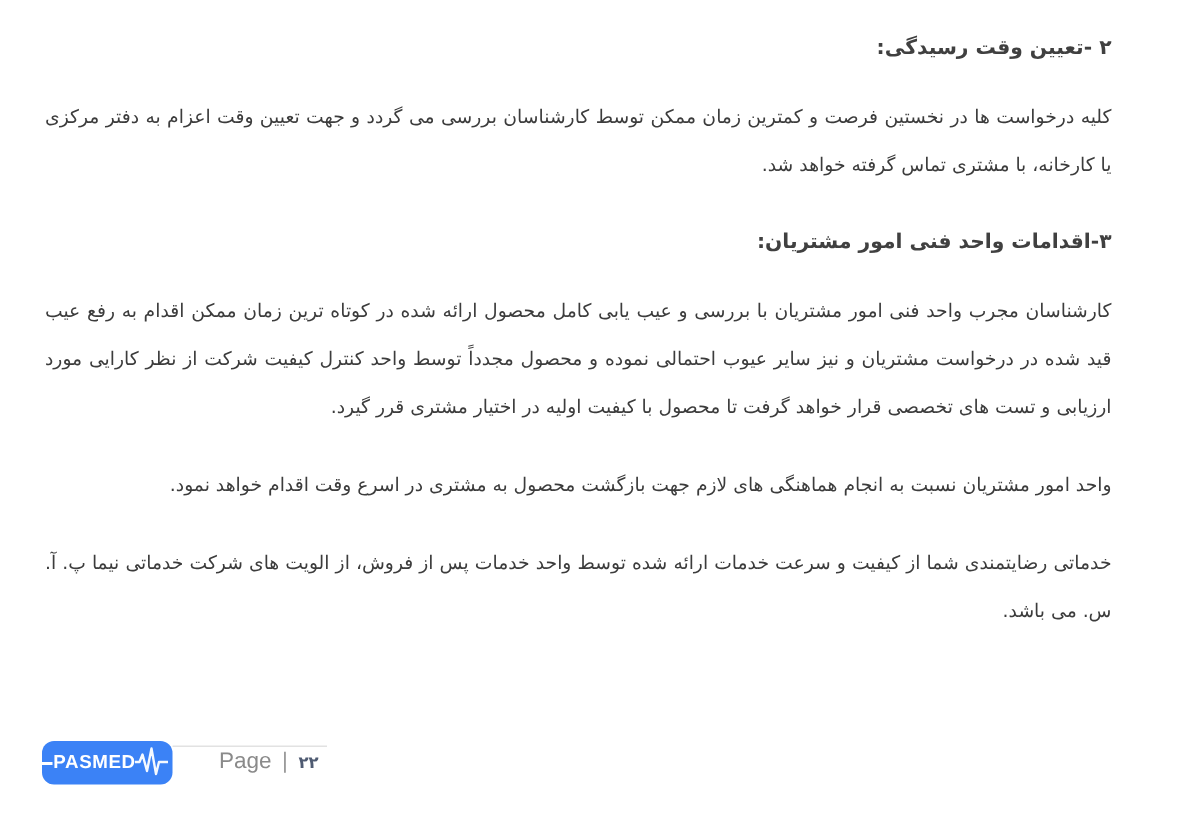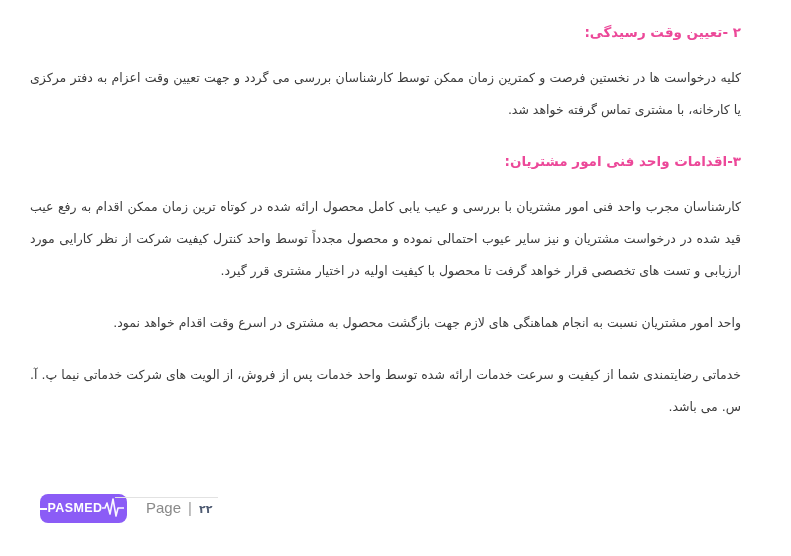--- a/index.html
+++ b/index.html
@@ -14,46 +14,45 @@
   .content {
     position: absolute;
     top: 12px;
     right: 50px;
     left: 30px;
     direction: rtl;
   }
   .section-heading {
     font-weight: bold;
     font-size: 13.5px;
-    color: #ec4899;
+    color: #404040;
     margin: 25px 0 0 0;
     line-height: 20px;
     text-align: right;
   }
   .content .section:first-child .section-heading { margin-top: 10px; }
   .section-body {
     font-size: 12.5px;
     color: #3c3c3c;
     line-height: 32px;
     text-align: justify;
     margin: 20px 0 0 0;
   }
   
   .logo-badge {
     position: absolute;
     left: 28px;
     top: 494px;
     width: 87px;
     height: 29px;
-    background: #8b5cf6;
+    background: #3b82f6;
     border-radius: 8px;
     display: flex;
     align-items: center;
     justify-content: center;
-    margin-left: 12px;
   }
   .logo-dash {
     width: 9px;
     height: 2px;
     background: #ffffff;
     margin-left: -4px;
     margin-right: 1px;
   }
   .logo-text {
     color: #ffffff;

